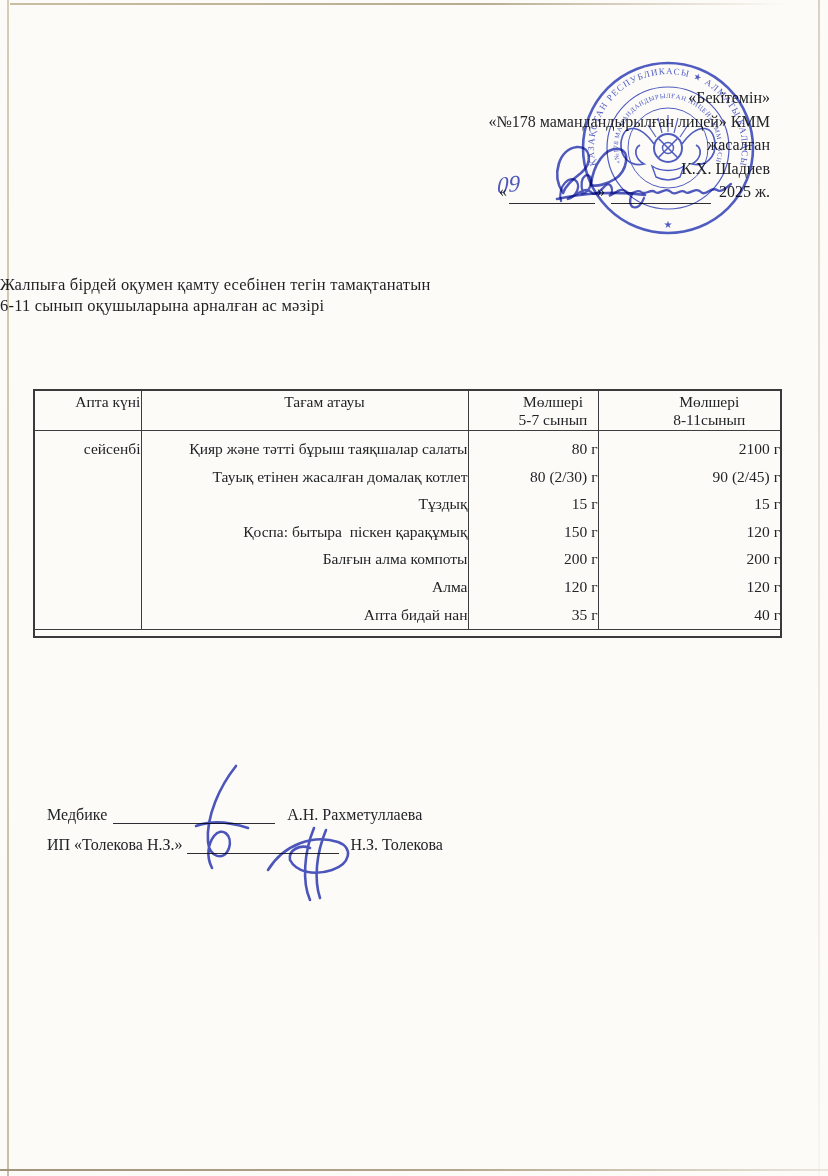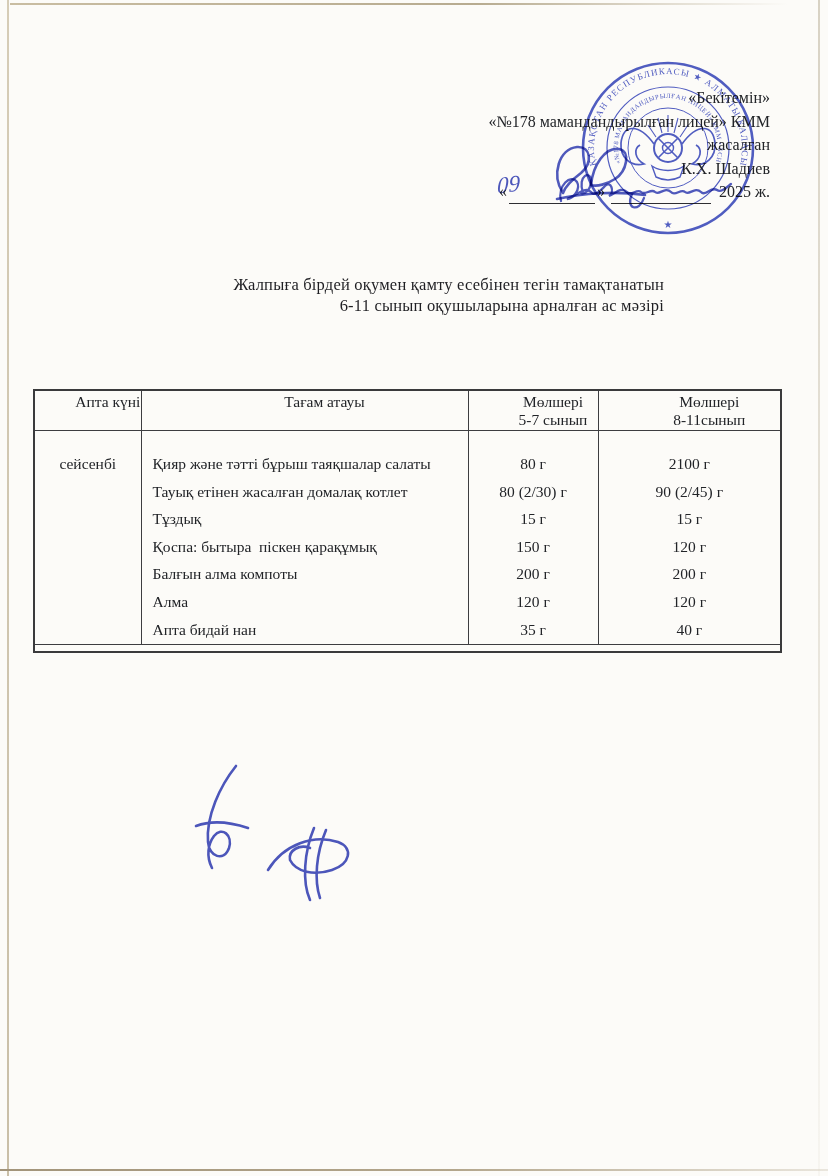--- a/index.html
+++ b/index.html
@@ -29,31 +29,31 @@
   .handwritten-day{
     position:absolute;left:497px;top:172px;
     font-size:23px;font-style:italic;color:#3e49bb;
     transform:rotate(-7deg) skewX(-8deg);
     font-family:"Liberation Serif",serif;opacity:.92;
     mix-blend-mode:multiply;
   }
 
   
   .title{
-    position:absolute;top:275px;left:0;width:664px;text-align:right;
+    position:absolute;top:275px;left:0;width:664px;text-align:left;
     font-size:16.5px;line-height:20.5px;letter-spacing:.2px;color:#1f1f23;
   }
 
   
   .menu-wrap{position:absolute;left:33px;top:389px;}
   table.menu{border-collapse:collapse;table-layout:fixed;width:747px;font-size:15.5px;border:2px solid #3a3a3c;}
   .menu th,.menu td{border:1px solid #3d3d40;padding:0;}
   .menu thead th{height:37px;font-weight:normal;vertical-align:top;padding-top:2px;text-align:center;line-height:17.5px;padding-left:40px;}
   .menu td{vertical-align:top;}
-  .menu .main td{padding-top:19px;padding-bottom:1px;}
+  .menu .main td{padding-top:4px;padding-bottom:1px;text-align:right;}
   .line{height:27.6px;line-height:27.6px;overflow:visible;}
   .day-cell,.qty-cell{text-align:center;}
   .dish-cell .line{padding-left:11px;white-space:pre;}
   .strip td{height:6px;border-top:1px solid #3d3d40;}
 
   
   .signatures{position:absolute;left:47px;top:806px;font-size:16px;}
   .sig-row{display:flex;align-items:flex-end;white-space:nowrap;}
   .sig-row + .sig-row{margin-top:12px;}
   .sig-blank{display:inline-block;border-bottom:1.3px solid #2e2e32;height:17px;}
@@ -152,20 +152,32 @@
             <div class="line">40 г</div>
           </td>
         </tr>
         <tr class="strip">
             <td colspan="4"></td>
           </tr>
       </tbody>
     </table>
   </div>
 
+  <div class="signatures">
+    <div class="sig-row">
+      <span>Медбике</span>
+      <span class="sig-blank sig-blank-1"></span>
+      <span class="sig-name">А.Н. Рахметуллаева</span>
+    </div>
+    <div class="sig-row">
+      <span>ИП «Толекова Н.З.»</span>
+      <span class="sig-blank sig-blank-2"></span>
+      <span class="sig-name">Н.З. Толекова</span>
+    </div>
+  </div>
 
   <svg class="ink" style="left:580px;top:60px;opacity:.9" width="176" height="176" viewBox="-88 -88 176 176">
     <defs>
       <path id="ringOuter" d="M -71.5,19.2 A 74,74 0 1 1 71.5,19.2"></path>
       <path id="ringInner" d="M -47,17.1 A 50,50 0 1 1 47,17.1"></path>
     </defs>
     <g stroke="#3e4cc0" fill="none">
       <circle r="85" stroke-width="2.6"></circle>
       <circle r="61" stroke-width="1.2"></circle>
       <circle r="40" stroke-width="1"></circle>

